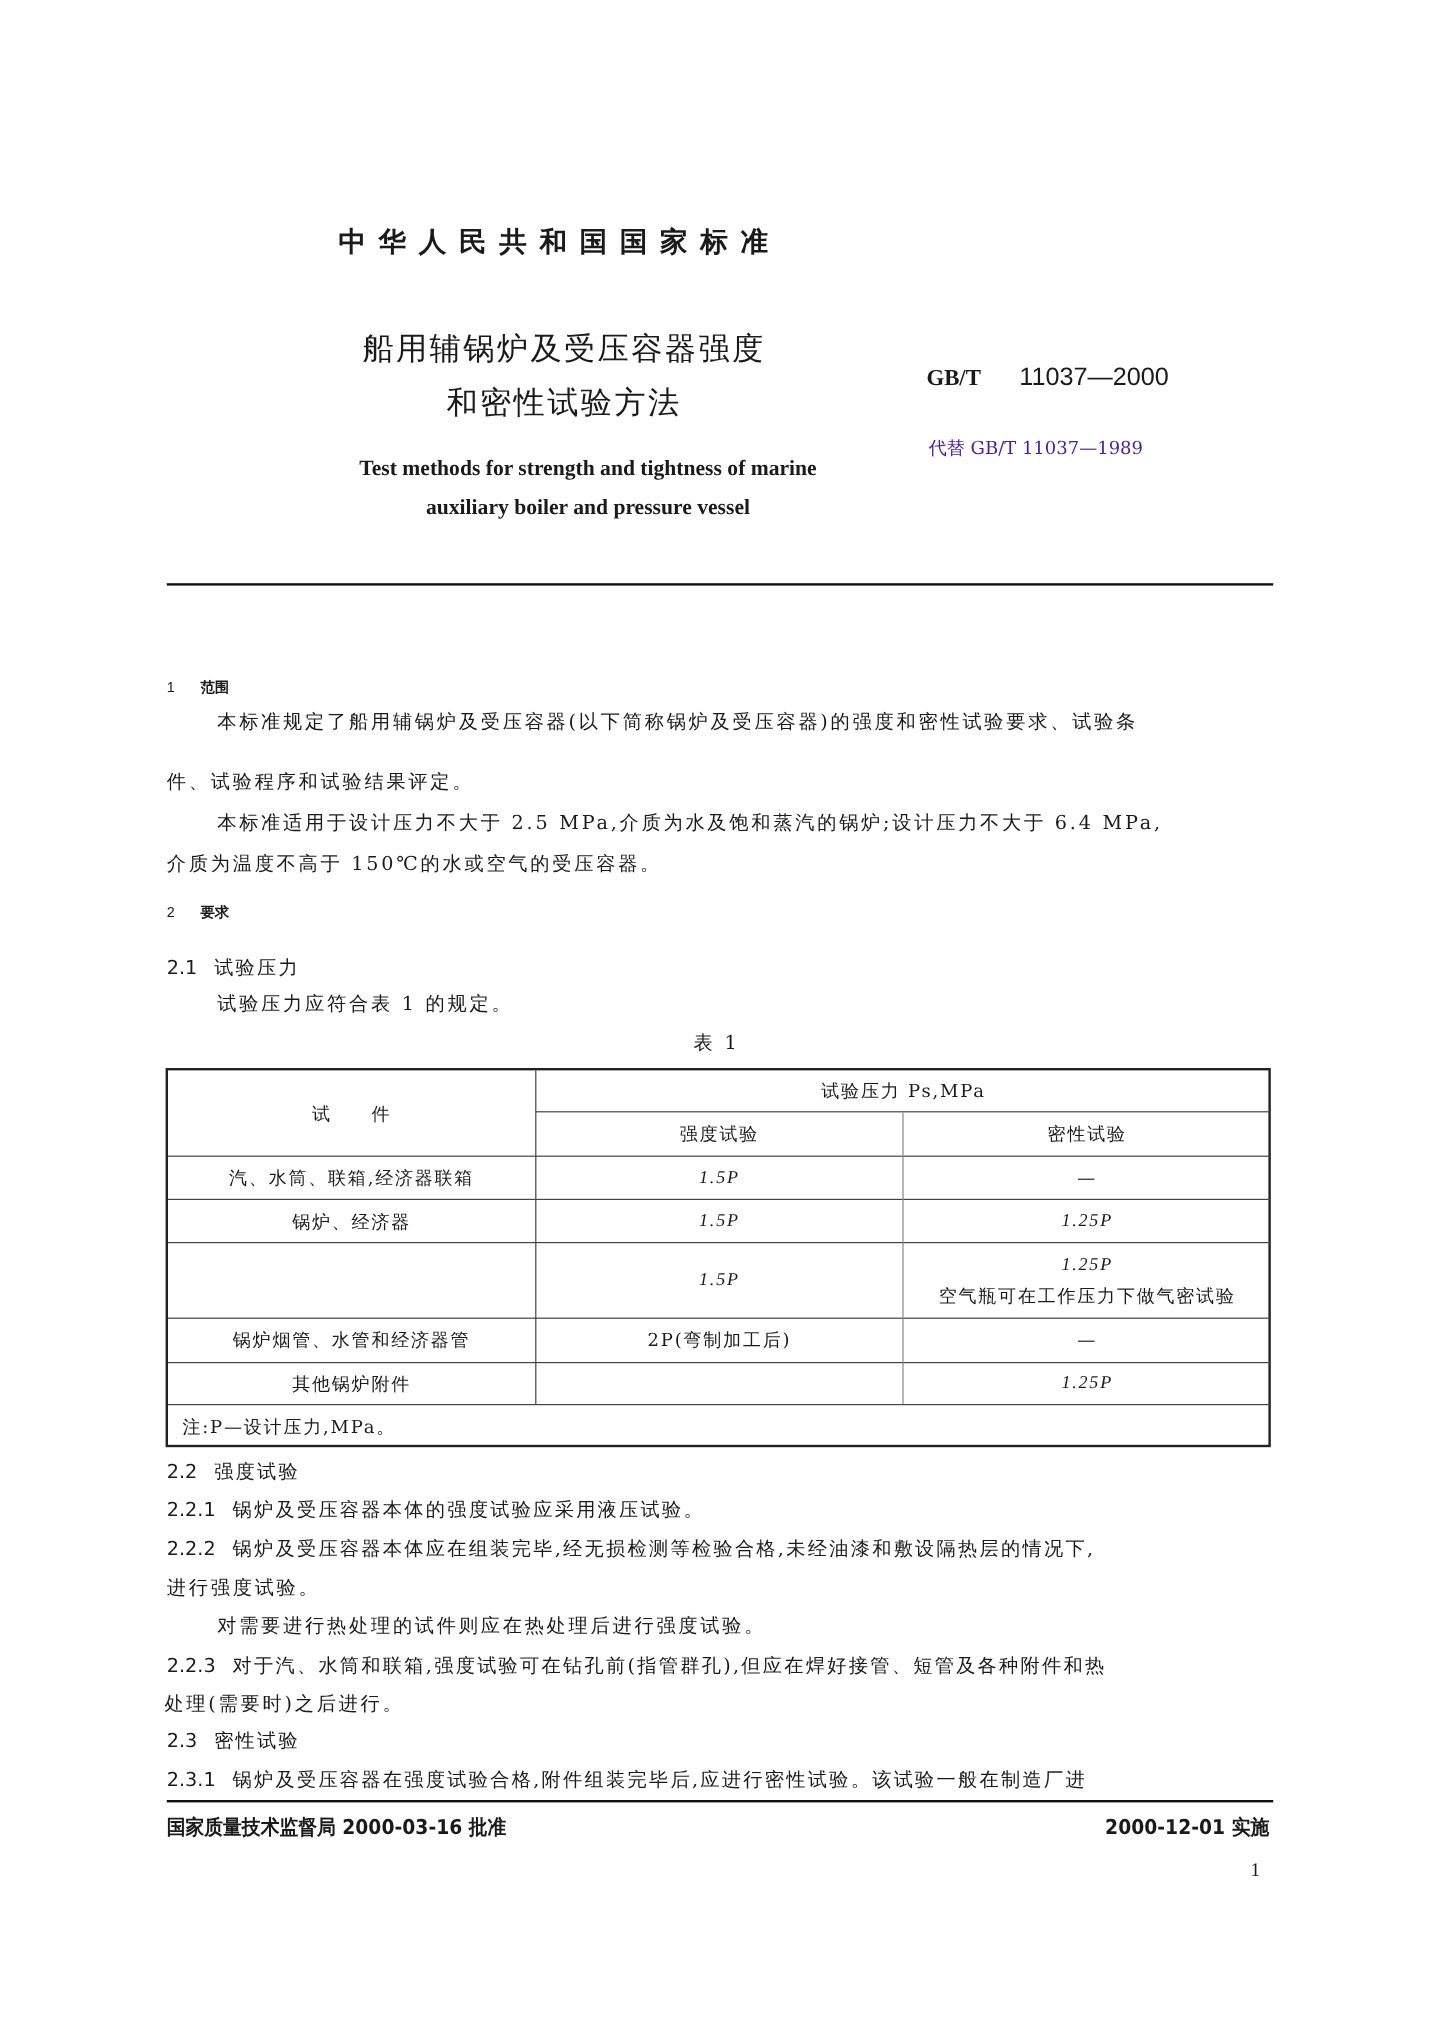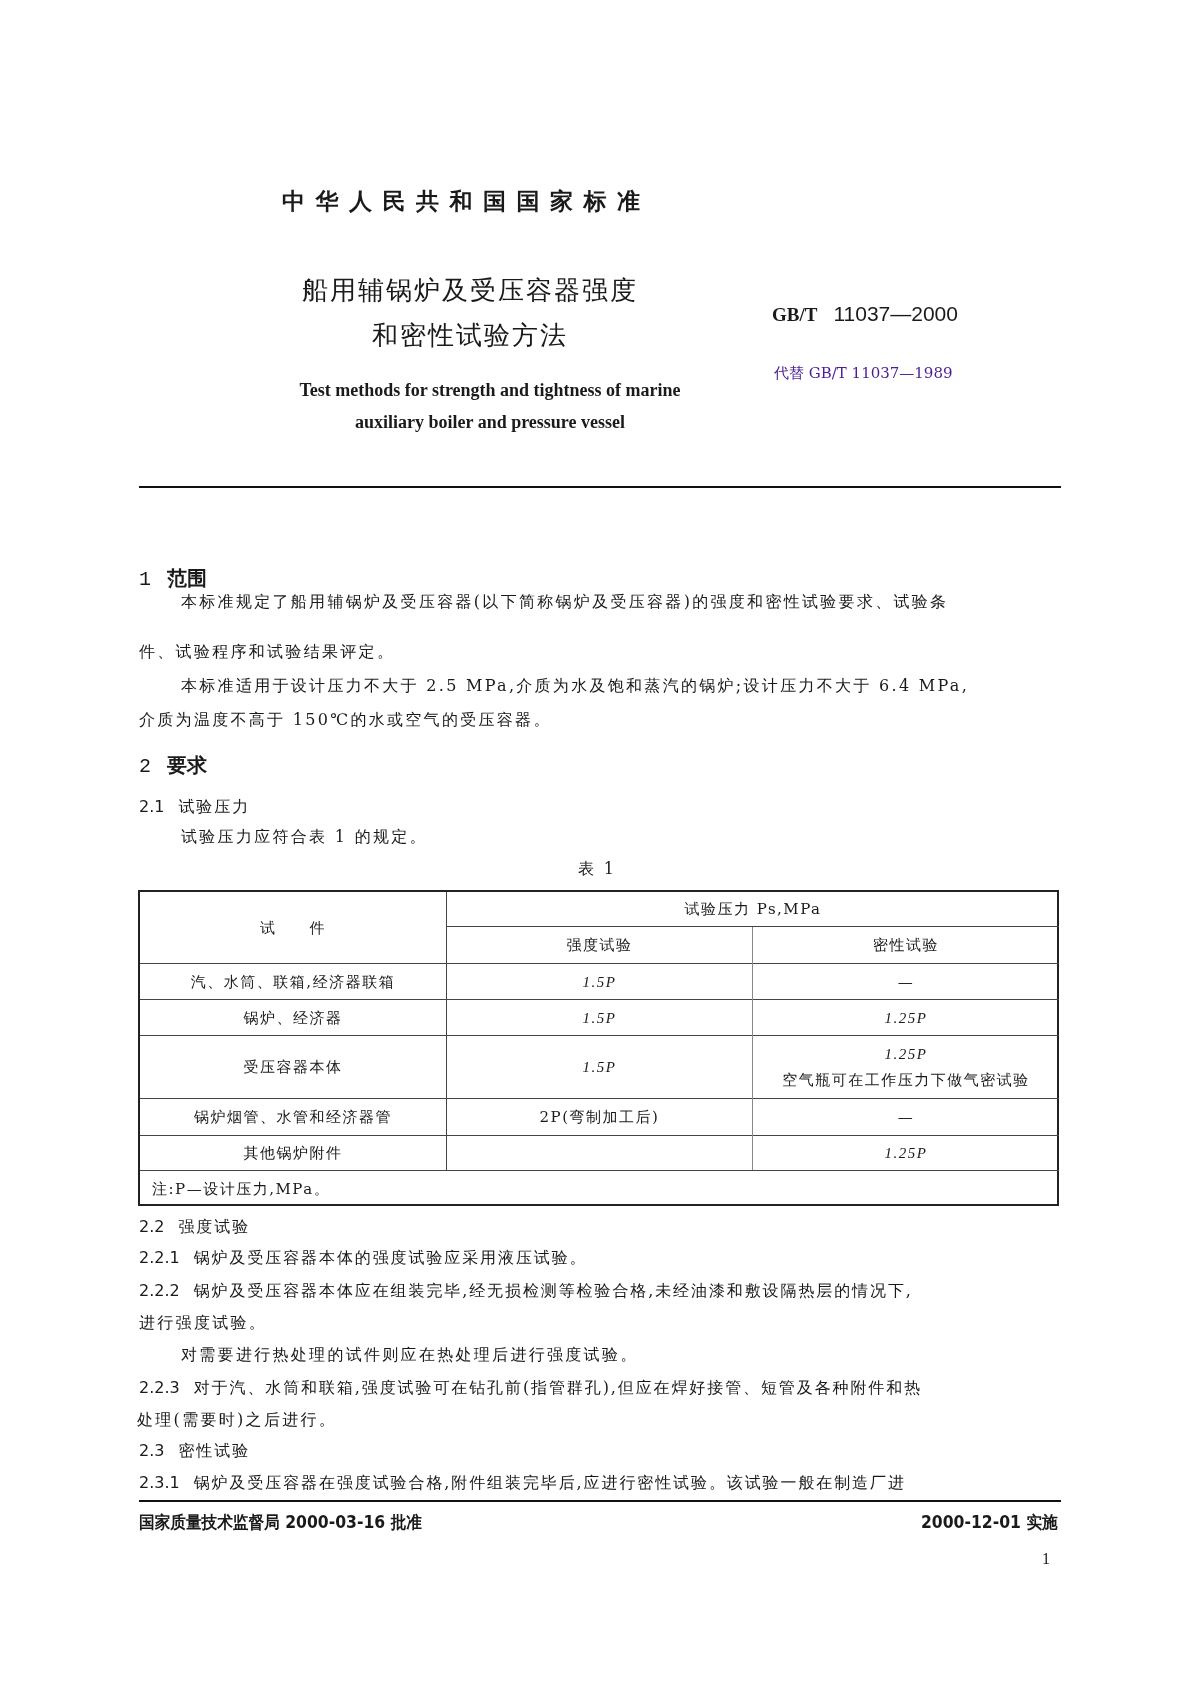--- a/index.html
+++ b/index.html
@@ -7,32 +7,32 @@
          font-family: "DejaVu Serif", "Liberation Serif", serif; }
   .abs { position: absolute; white-space: nowrap; }
   .sans { font-family: "DejaVu Sans", "Liberation Sans", sans-serif; }
   .serif { font-family: "Liberation Serif", "DejaVu Serif", serif; }
 
   .std-org { left: 282px; top: 186px; font-size: 23px; letter-spacing: 10.5px; font-weight: bold; }
   .title-cn { left: 270px; width: 400px; text-align: center; font-size: 26px; letter-spacing: 2px; }
   .title-cn.l1 { top: 273px; }
   .title-cn.l2 { top: 318px; }
   .std-code { left: 772px; top: 302px; font-size: 20px; }
-  .std-code b { font-family: "Liberation Serif", serif; font-weight: bold; font-size: 19px; margin-right: 16px; }
+  .std-code b { font-family: "Liberation Serif", serif; font-weight: bold; font-size: 19px; margin-right: 32px; }
   .std-code span.num { font-family: "Liberation Sans", sans-serif; font-size: 21px; }
   .replaces { left: 774px; top: 364px; font-size: 15px; color: #4c1d95; }
   .title-en { left: 200px; width: 580px; text-align: center; font-family: "Liberation Serif", serif;
               font-weight: bold; font-size: 18px; }
   .title-en.l1 { top: 380px; }
   .title-en.l2 { top: 412px; }
 
   .rule-top { left: 139px; top: 486px; width: 922px; height: 2px; background: #111; }
   .rule-foot { left: 139px; top: 1500px; width: 922px; height: 2px; background: #111; }
 
-  .h1 { font-family: Liberation Mono, monospace; font-size: 20px; }
+  .h1 { font-family: Liberation Sans, sans-serif; font-size: 12px; }
   .h1 .num { display: inline-block; width: 22px; }
   .para { font-size: 16px; letter-spacing: 2.3px; }
   .clause { font-size: 16px; letter-spacing: 1.9px; }
   .clause .cnum { font-family: "DejaVu Sans", sans-serif; letter-spacing: 0; margin-right: 14px; }
 
   .tbl { position: absolute; left: 138px; top: 890px; width: 921px; height: 316px;
          border: 2px solid #222; box-sizing: border-box; }
   .tbl .ln { position: absolute; background: #444; }
   .tbl .cell { position: absolute; text-align: center; font-size: 15px; letter-spacing: 1.5px;
                display: flex; align-items: center; justify-content: center; flex-direction: column; line-height: 26px; }
@@ -99,21 +99,20 @@
   <div class="cell" style="left:613px; top:72px; width:306px; height:35px;">—</div>
 
   <div class="cell" style="left:0; top:108px; width:306px; height:35px;">锅炉、经济器</div>
   <div class="cell" style="left:307px; top:108px; width:305px; height:35px;">
       <i>1.5P</i>
     </div>
   <div class="cell" style="left:613px; top:108px; width:306px; height:35px;">
       <i>1.25P</i>
     </div>
 
-  <div class="cell" style="left:0; top:144px; width:306px; height:62px;">受压容器本体</div>
   <div class="cell" style="left:307px; top:144px; width:305px; height:62px;">
       <i>1.5P</i>
     </div>
   <div class="cell" style="left:613px; top:144px; width:306px; height:62px;">
     <i>1.25P</i>
     <span>空气瓶可在工作压力下做气密试验</span>
   </div>
 
   <div class="cell" style="left:0; top:207px; width:306px; height:36px;">锅炉烟管、水管和经济器管</div>
   <div class="cell" style="left:307px; top:207px; width:305px; height:36px;">2P(弯制加工后)</div>

